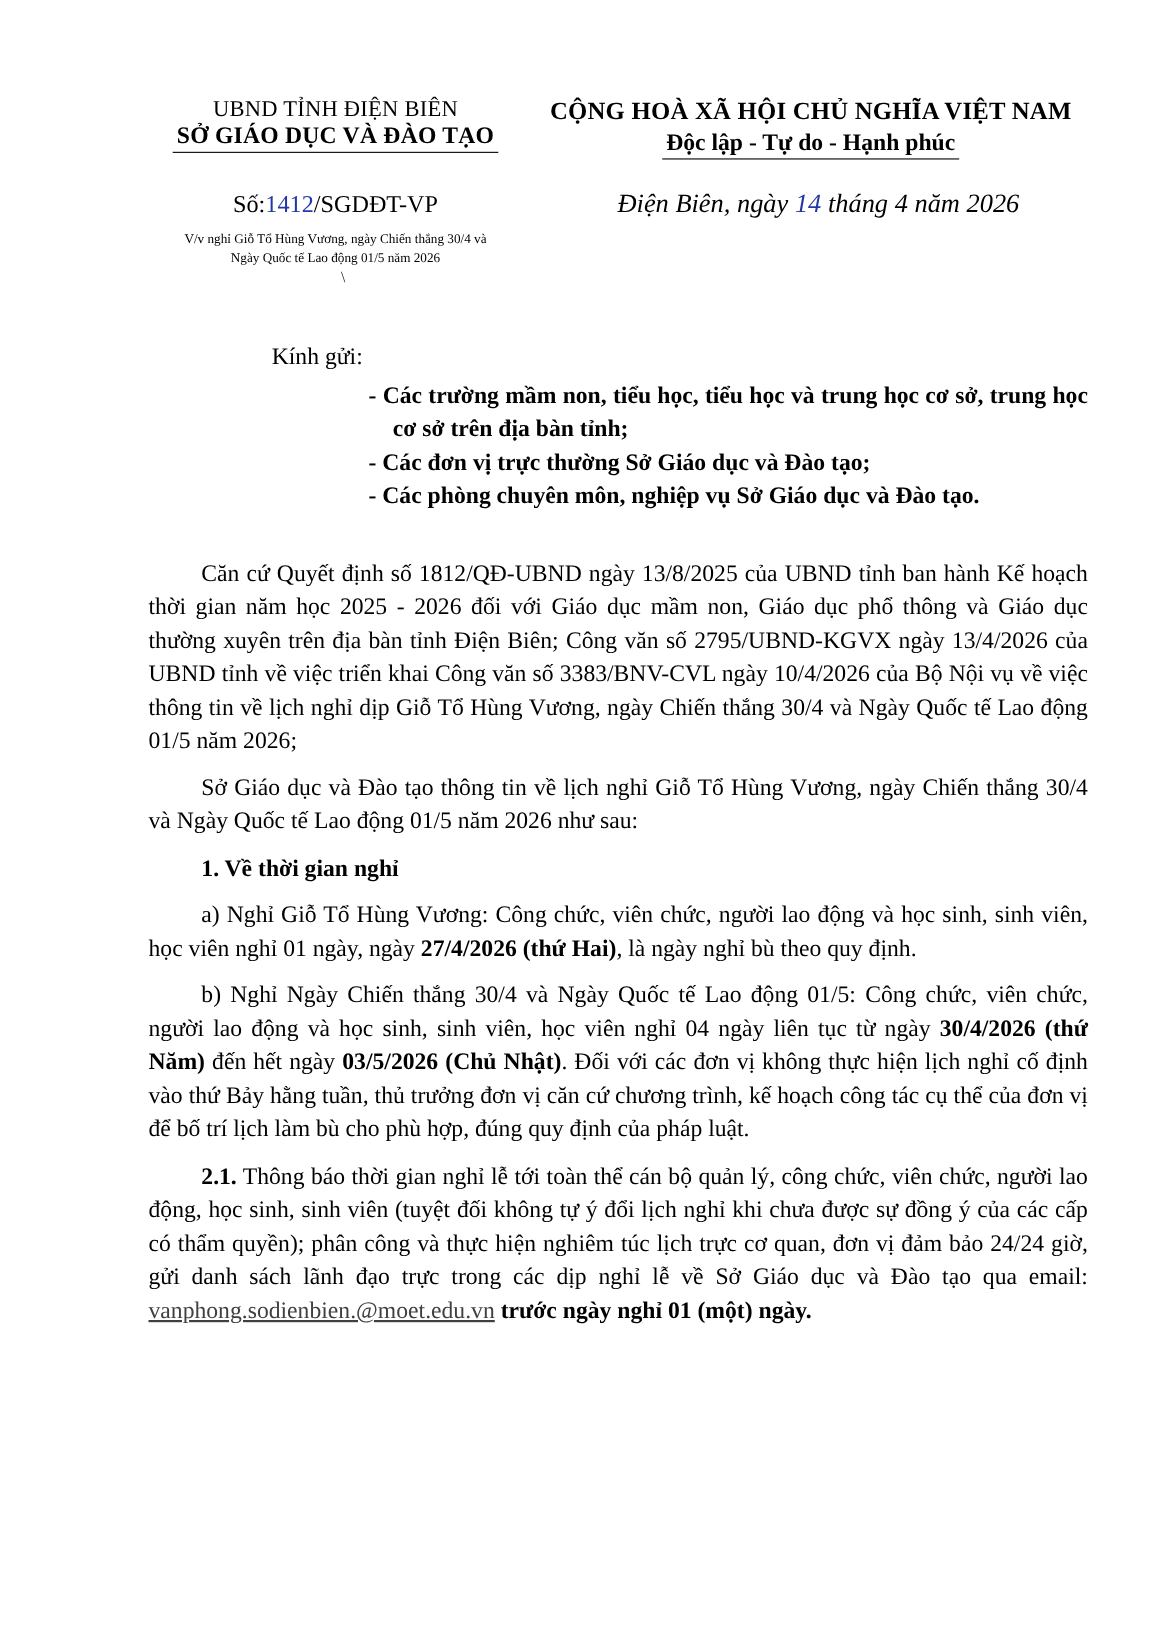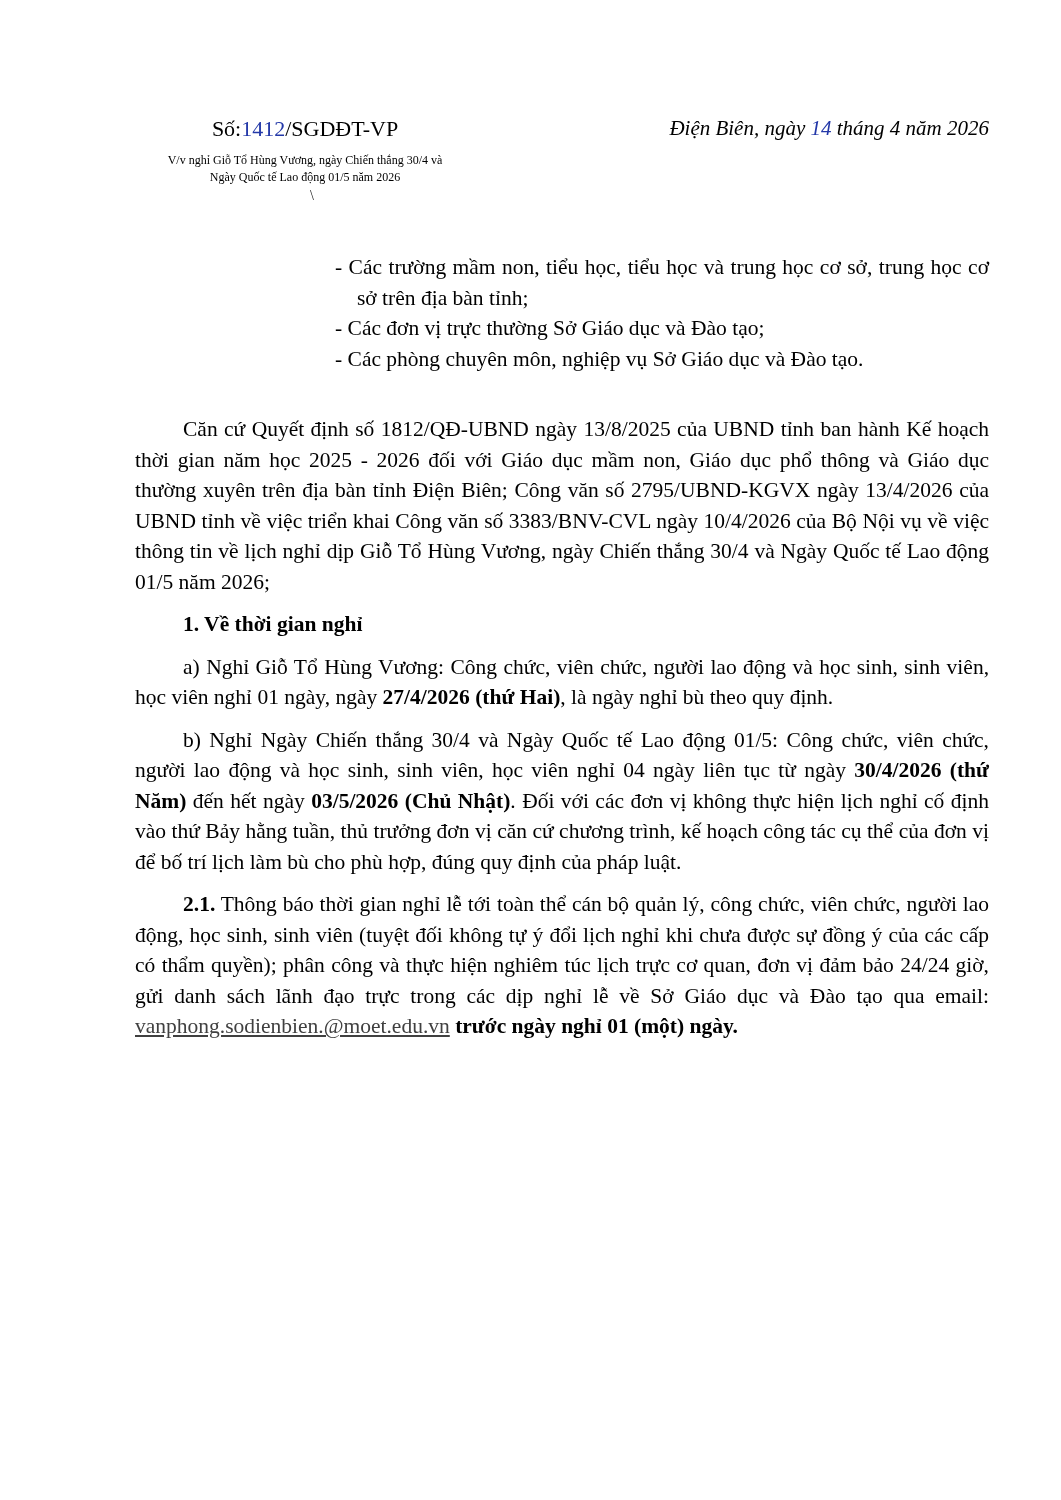--- a/index.html
+++ b/index.html
@@ -88,24 +88,23 @@
   .so-number {
     color: #2338a8;
   }
   .vv-block {
     font-size: 12px;
     line-height: 1.42;
     margin-top: 10px;
     padding: 0 24px;
   }
   .date-line {
-    font-size: 21px;
+    font-size: 24px;
     font-style: italic;
     white-space: nowrap;
-    text-align: right;
   }
   .date-number {
     color: #2338a8;
     font-style: italic;
   }
   .stray-mark {
     font-size: 14px;
     margin-left: 14px;
     margin-top: 2px;
     color: #222;
@@ -116,22 +115,23 @@
     margin-top: 48px;
     font-size: 21.5px;
     line-height: 1.42;
     text-align: justify;
   }
   .kinh-gui {
     margin-left: 112px;
     font-size: 21.5px;
   }
   .recipients {
-    margin-top: 20px;
+    margin-top: 4px;
     margin-left: 200px;
+    font-weight: bold;
   }
   .recipients .r-line {
     font-size: 21.5px;
     line-height: 1.42;
     text-align: justify;
     text-indent: 0;
   }
   .recipients .r-hang {
     padding-left: 22px;
     text-indent: -22px;
@@ -155,49 +155,61 @@
     color: #404040;
     text-decoration: underline;
   }
 </style>
 </head>
 <body>
 
 <div class="page">
   <div class="inner">
 
+    <div class="header">
+      <div class="header-left">
+        <div class="org-line1">UBND TỈNH ĐIỆN BIÊN</div>
+        <div class="org-line2">SỞ GIÁO DỤC VÀ ĐÀO TẠO</div>
+      </div>
+      <div class="header-right">
+        <div class="nation-line1">CỘNG HOÀ XÃ HỘI CHỦ NGHĨA VIỆT NAM</div>
+        <div class="nation-line2">Độc lập - Tự do - Hạnh phúc</div>
+      </div>
+    </div>
 
     <div class="subheader">
       <div class="sub-left">
         <div class="so-line">
           <span>Số:</span><span class="so-number">1412</span><span>/SGDĐT-VP</span>
         </div>
         <div class="vv-block">V/v nghỉ Giỗ Tổ Hùng Vương, ngày Chiến thắng 30/4 và Ngày Quốc tế Lao động 01/5 năm 2026</div>
         <div class="stray-mark">\</div>
       </div>
       <div class="sub-right">
         <div class="date-line">
           <span>Điện Biên, ngày</span>
           <span class="date-number">14</span>
           <span>tháng 4 năm 2026</span>
         </div>
       </div>
     </div>
 
     <div class="body-text">
 
+      <div class="kinh-gui">Kính gửi:</div>
 
       <div class="recipients">
         <div class="r-line r-hang">-  Các trường mầm non, tiểu học, tiểu học và trung học cơ sở, trung học cơ sở trên địa bàn tỉnh;</div>
         <div class="r-line">- Các đơn vị trực thường Sở Giáo dục và Đào tạo;</div>
         <div class="r-line">- Các phòng chuyên môn, nghiệp vụ Sở Giáo dục và Đào tạo.</div>
       </div>
 
       <p class="para first-para">Căn cứ Quyết định số 1812/QĐ-UBND ngày 13/8/2025 của UBND tỉnh ban hành Kế hoạch thời gian năm học 2025 - 2026 đối với Giáo dục mầm non, Giáo dục phổ thông và Giáo dục thường xuyên trên địa bàn tỉnh Điện Biên; Công văn số 2795/UBND-KGVX ngày 13/4/2026 của UBND tỉnh về việc triển khai Công văn số 3383/BNV-CVL ngày 10/4/2026 của Bộ Nội vụ về việc thông tin về lịch nghỉ dịp Giỗ Tổ Hùng Vương, ngày Chiến thắng 30/4 và Ngày Quốc tế Lao động 01/5 năm 2026;</p>
 
+      <p class="para">Sở Giáo dục và Đào tạo thông tin về lịch nghỉ Giỗ Tổ Hùng Vương, ngày Chiến thắng 30/4 và Ngày Quốc tế Lao động 01/5 năm 2026 như sau:</p>
 
       <p class="para section-title">1. Về thời gian nghỉ</p>
 
       <p class="para"><span>a) Nghỉ Giỗ Tổ Hùng Vương: Công chức, viên chức, người lao động và học sinh, sinh viên, học viên nghỉ 01 ngày, ngày </span><b>27/4/2026 (thứ Hai)</b><span>, là ngày nghỉ bù theo quy định.</span></p>
 
       <p class="para"><span>b) Nghỉ Ngày Chiến thắng 30/4 và Ngày Quốc tế Lao động 01/5: Công chức, viên chức, người lao động và học sinh, sinh viên, học viên nghỉ 04 ngày liên tục từ ngày </span><b>30/4/2026 (thứ Năm)</b><span> đến hết ngày </span><b>03/5/2026 (Chủ Nhật)</b><span>. Đối với các đơn vị không thực hiện lịch nghỉ cố định vào thứ Bảy hằng tuần, thủ trưởng đơn vị căn cứ chương trình, kế hoạch công tác cụ thể của đơn vị để bố trí lịch làm bù cho phù hợp, đúng quy định của pháp luật.</span></p>
 
 
       <p class="para"><b>2.1.</b><span> Thông báo thời gian nghỉ lễ tới toàn thể cán bộ quản lý, công chức, viên chức, người lao động, học sinh, sinh viên (tuyệt đối không tự ý đổi lịch nghỉ khi chưa được sự đồng ý của các cấp có thẩm quyền); phân công và thực hiện nghiêm túc lịch trực cơ quan, đơn vị đảm bảo 24/24 giờ, gửi danh sách lãnh đạo trực trong các dịp nghỉ lễ về Sở Giáo dục và Đào tạo qua email: </span><a class="link" href="#">vanphong.sodienbien.@moet.edu.vn</a><b> trước ngày nghỉ 01 (một) ngày.</b></p>
 

